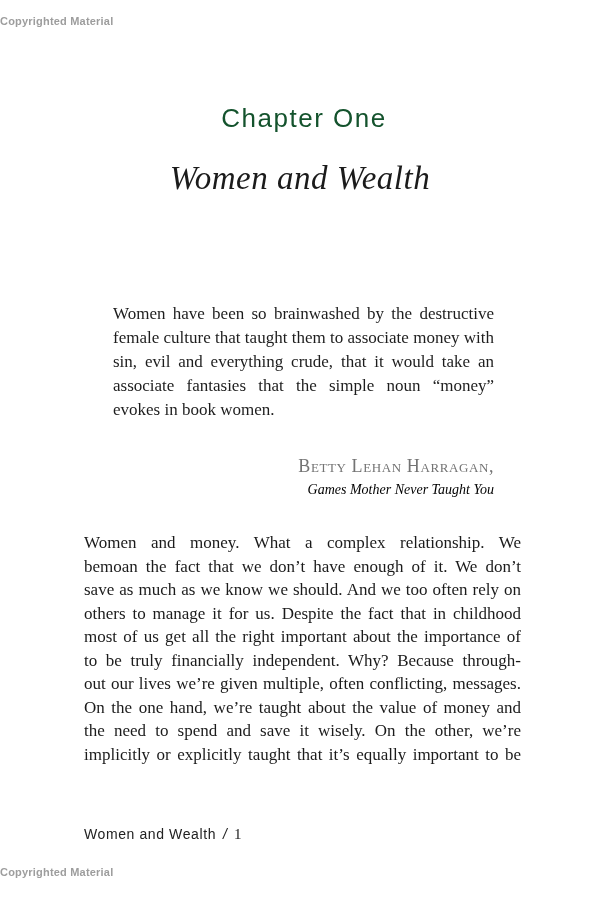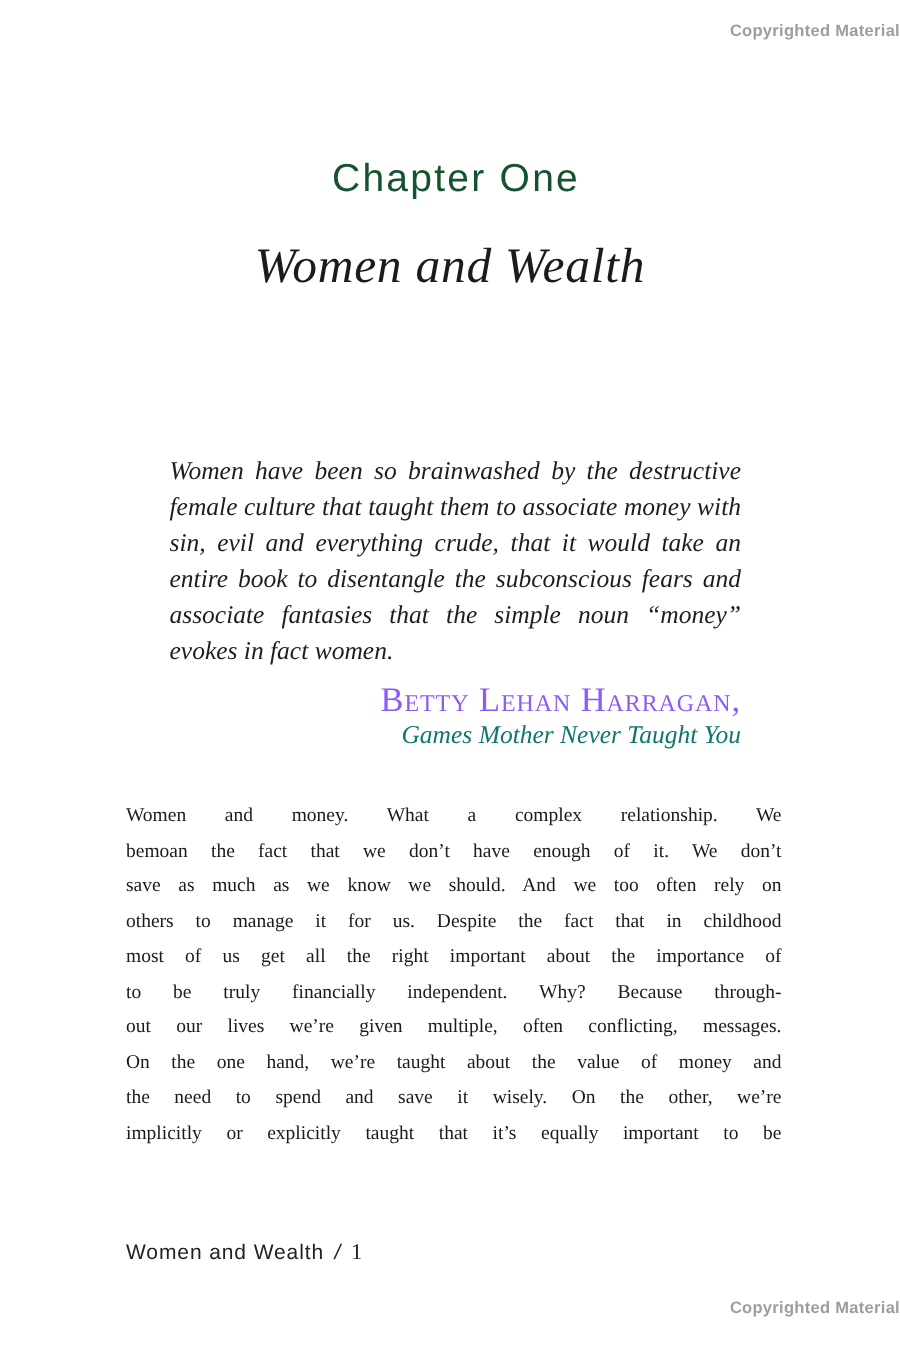--- a/index.html
+++ b/index.html
@@ -14,21 +14,21 @@
     background: #ffffff;
     font-family: "Liberation Serif", serif;
     color: #1c1c1c;
     overflow: hidden;
   }
 
   .copyright {
     position: absolute;
     left: 0;
     width: 600px;
-    text-align: right;
+    text-align: left;
     font-family: "Liberation Sans", sans-serif;
     font-weight: bold;
     font-size: 11px;
     letter-spacing: 0.2px;
     color: #9d9d9d;
   }
   .copyright.top { top: 15px; }
   .copyright.bottom { top: 866px; }
 
   .chapter-label {
@@ -55,53 +55,52 @@
     font-size: 33px;
     letter-spacing: 0.5px;
     color: #1b1b1b;
   }
 
   .epigraph {
     position: absolute;
     top: 302px;
     left: 113px;
     width: 381px;
-    font-style: italic;
     font-size: 17px;
     line-height: 24px;
     color: #1d1d1d;
   }
 
   .attribution {
     position: absolute;
     top: 455px;
     left: 113px;
     width: 381px;
     text-align: right;
   }
   .attribution .name {
     font-variant: small-caps;
-    font-size: 23px;
+    font-size: 18px;
     letter-spacing: 0.6px;
     line-height: 23px;
-    color: #8b5cf6;
+    color: #737373;
   }
   .attribution .source {
     font-style: italic;
-    font-size: 17px;
+    font-size: 14px;
     line-height: 23px;
-    color: #0f766e;
+    color: #000000;
   }
 
   .body-text {
     position: absolute;
     top: 531px;
     left: 84px;
     width: 437px;
-    font-size: 13px;
+    font-size: 17px;
     line-height: 23.5px;
     color: #1b1b1b;
   }
 
   
   .tline {
     text-align: justify;
     text-align-last: justify;
     white-space: normal;
   }
@@ -141,23 +140,22 @@
   <div class="copyright top">Copyrighted Material</div>
 
   <div class="chapter-label">Chapter One</div>
 
   <div class="chapter-title">Women and Wealth</div>
 
   <div class="epigraph">
       <div class="tline">Women have been so brainwashed by the destructive</div>
       <div class="tline">female culture that taught them to associate money with</div>
       <div class="tline">sin, evil and everything crude, that it would take an</div>
-      <div class="tline">entire book to disentangle the subconscious fears and</div>
       <div class="tline">associate fantasies that the simple noun “money”</div>
-      <div class="tline align-left">evokes in fact women.</div>
+      <div class="tline align-left">evokes in book women.</div>
     </div>
 
   <div class="attribution">
     <div class="name">Betty Lehan Harragan,</div>
     <div class="source">Games Mother Never Taught You</div>
   </div>
 
   <div class="body-text">
       <div class="tline">Women and money. What a complex relationship. We</div>
       <div class="tline">bemoan the fact that we don’t have enough of it. We don’t</div>

